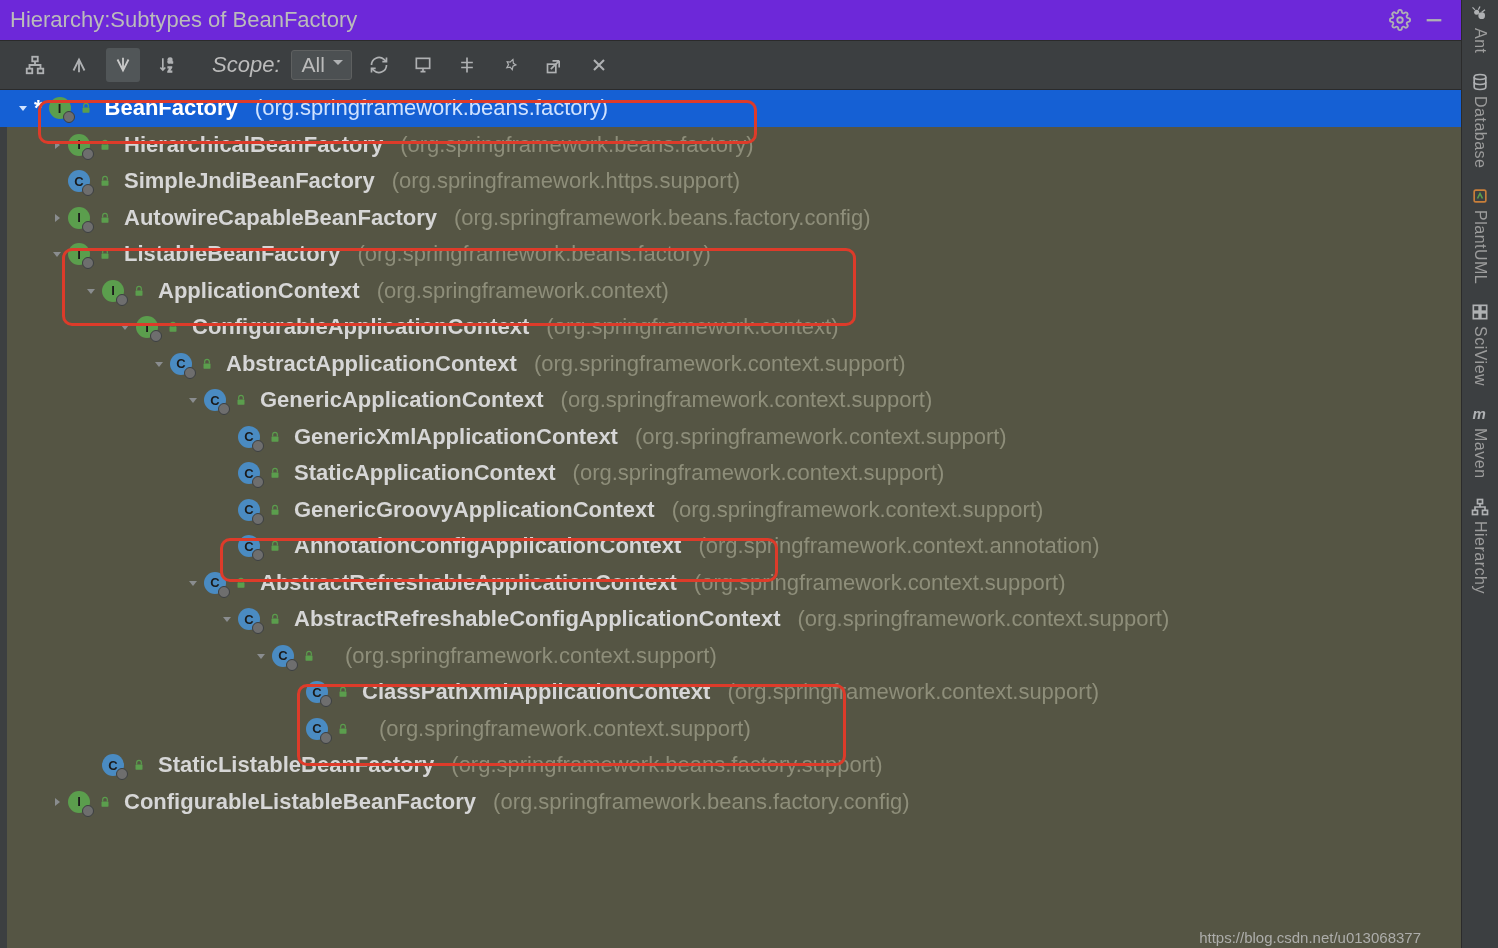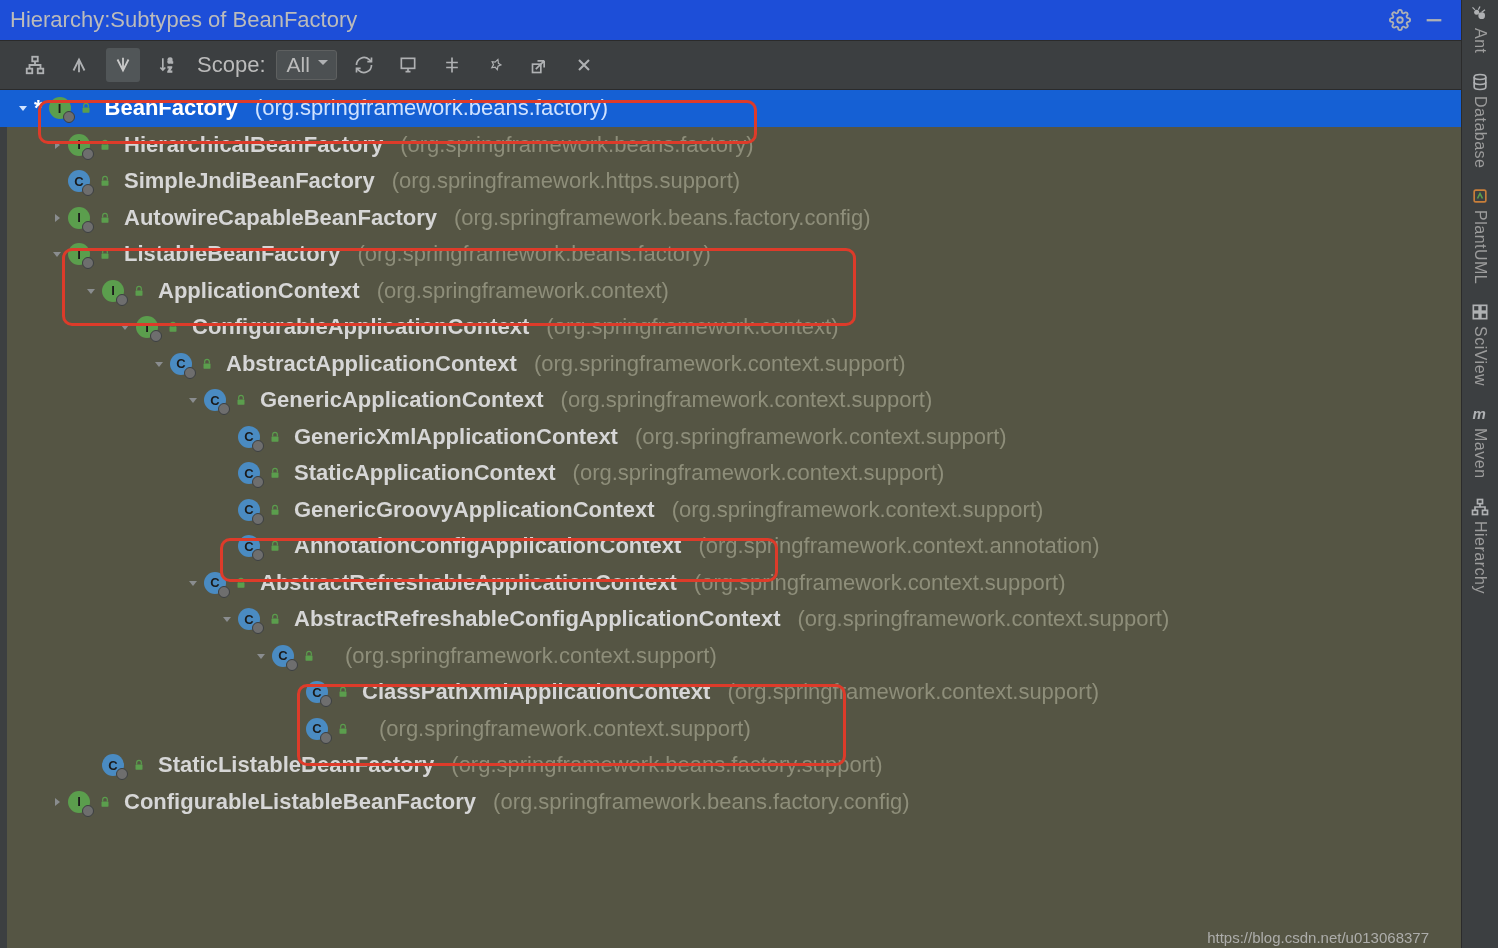--- a/index.html
+++ b/index.html
@@ -1,26 +1,26 @@
 <!DOCTYPE html>
 <html><head>
 <meta charset="utf-8">
 <style>
   html,body{margin:0;padding:0;width:1498px;height:948px;background:#3c3f41;font-family:"Segoe UI",Arial,sans-serif;font-size:22px;color:#bbbbbb;overflow:hidden;}
   .root{display:flex;height:100%;}
   .main{flex:1;display:flex;flex-direction:column;min-width:0;}
-  .header{height:40px;background:#1d4ed8;border-bottom:1px solid #2b2b2b;display:flex;align-items:center;padding:0 10px;color:#bbb;font-size:22px;}
+  .header{height:40px;background:#6d28d9;border-bottom:1px solid #2b2b2b;display:flex;align-items:center;padding:0 10px;color:#bbb;font-size:22px;}
   .header .title-label{color:#bbbbbb;}
   .header .title-value{color:#bbbbbb;}
   .header .spacer{flex:1;}
   .header .ico{padding:4px 6px;color:#afb1b3;}
   .toolbar{height:48px;background:#3c3f41;border-bottom:1px solid #2b2b2b;display:flex;align-items:center;gap:10px;padding:0 10px 0 18px;}
   .tbtn{width:34px;height:34px;display:flex;align-items:center;justify-content:center;color:#afb1b3;border-radius:3px;}
   .tbtn.active{background:#515658;}
-  .scope-label{color:#bbbbbb;font-size:22px;margin-left:3px;}
+  .scope-label{color:#bbbbbb;font-size:22px;margin-left:18px;font-style:italic;}
   .scope-dd{background:#4c5052;border:1px solid #5e6060;color:#bbbbbb;padding:2px 26px 2px 10px;border-radius:3px;position:relative;font-size:21px;}
   .scope-dd::after{content:"";position:absolute;right:8px;top:50%;transform:translateY(-50%);border:5px solid transparent;border-top-color:#afb1b3;}
   .tree{flex:1;overflow:auto;background:#555544;position:relative;}
   .row{display:flex;align-items:center;height:36.5px;white-space:nowrap;position:relative;}
   .row.selected{background:#1560d4;color:#ffffff;}
   .row .arrow{width:18px;display:inline-flex;justify-content:center;align-items:center;color:#8a8d8f;margin-right:2px;}
   .row.selected .arrow{color:#d0e3ff;}
   .row .star{color:#ffffff;font-weight:bold;margin-right:6px;}
   .row .kind{width:22px;height:22px;border-radius:50%;display:inline-flex;align-items:center;justify-content:center;font-size:13px;font-weight:bold;color:#1b1b1b;margin-right:2px;position:relative;}
   .row .kind::after{content:"";position:absolute;right:-4px;bottom:-4px;width:10px;height:10px;border-radius:50%;background:#6e6e6e;border:1px solid #3c3f41;}
@@ -28,21 +28,21 @@
   .kind.C{background:#4a8bc2;}
   .lock-icon{width:18px;display:inline-flex;justify-content:center;color:#5b9e4d;margin-left:4px;margin-right:10px;}
   .name{color:#d6d6d6;font-weight:bold;}
   .row.selected .name{color:#ffffff;}
   .pkg{color:#8e8e7a;margin-left:17px;}
   .row.selected .pkg{color:#cfe2ff;}
   .redbox{position:absolute;border:3px solid #dd3b2a;border-radius:10px;pointer-events:none;}
   .sidebar{width:36px;background:#3c3f41;border-left:1px solid #2b2b2b;display:flex;flex-direction:column;align-items:center;padding-top:4px;gap:18px;}
   .sidebar .stab{display:flex;flex-direction:column;align-items:center;color:#9c9c9c;font-size:16px;gap:4px;}
   .sidebar .stab .vlabel{writing-mode:vertical-rl;transform:rotate(0deg);letter-spacing:0.5px;}
-  .watermark{position:absolute;right:32px;bottom:2px;font-size:15px;color:#bdbdbd;opacity:.85;}
+  .watermark{position:absolute;right:40px;bottom:2px;font-size:15px;color:#bdbdbd;opacity:.85;}
   .tree-inner{position:relative;}
   .leftpad{background:#3c3f41;position:absolute;left:0;top:0;width:7px;height:100%;}
   svg{display:block;}
 </style>
 </head>
 <body>
 
 <div class="root">
   <div class="main">
     <div class="header">

